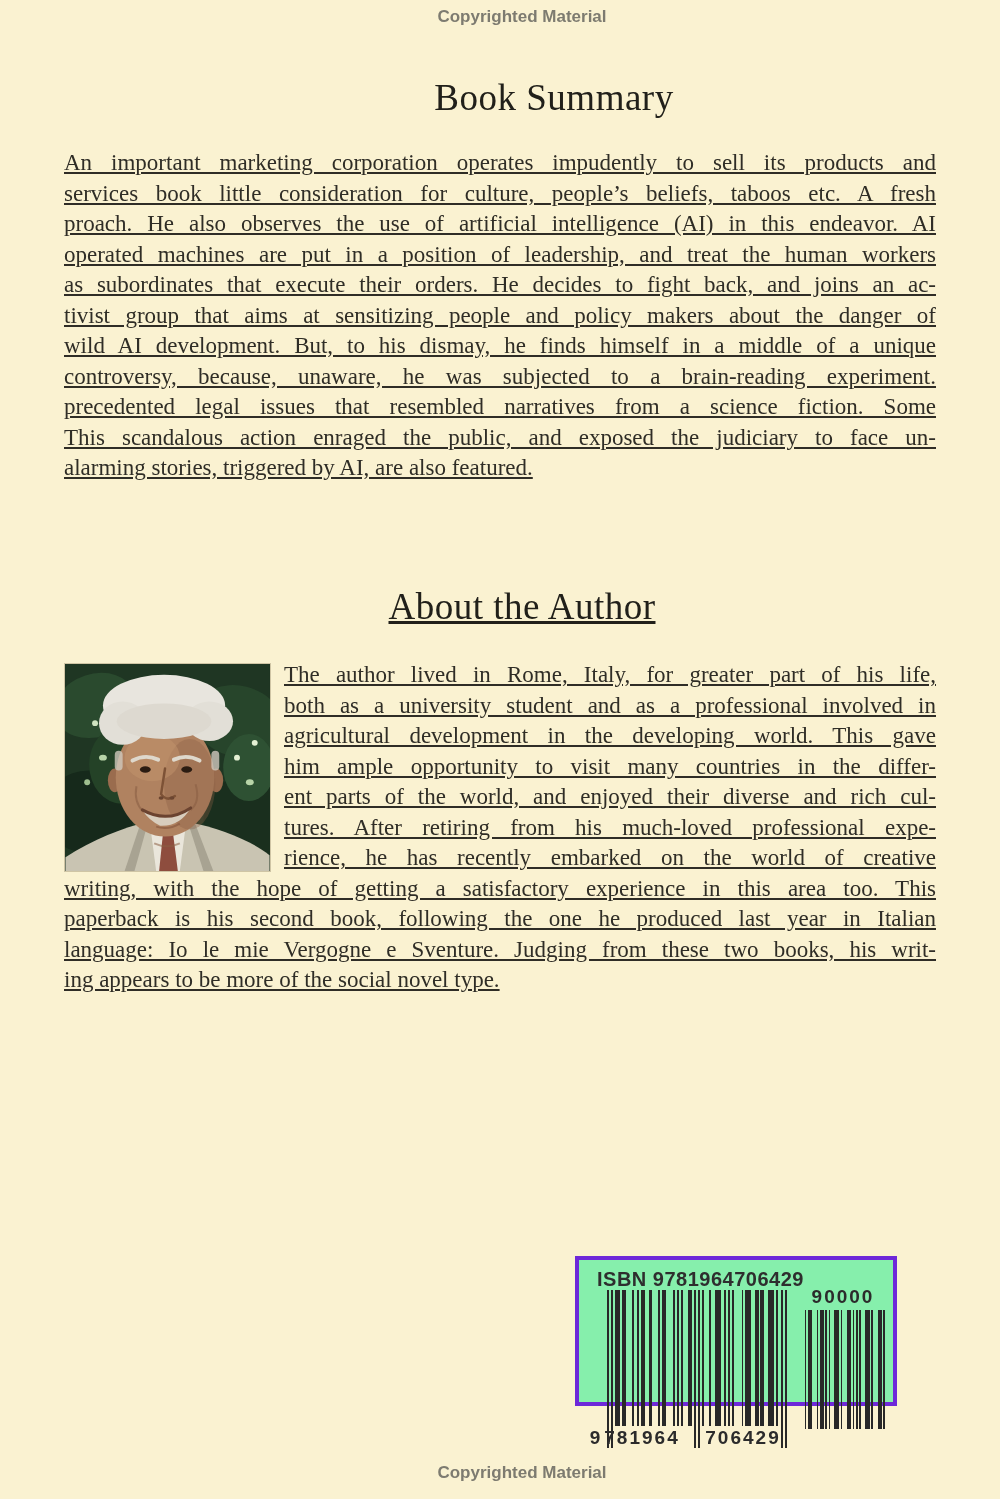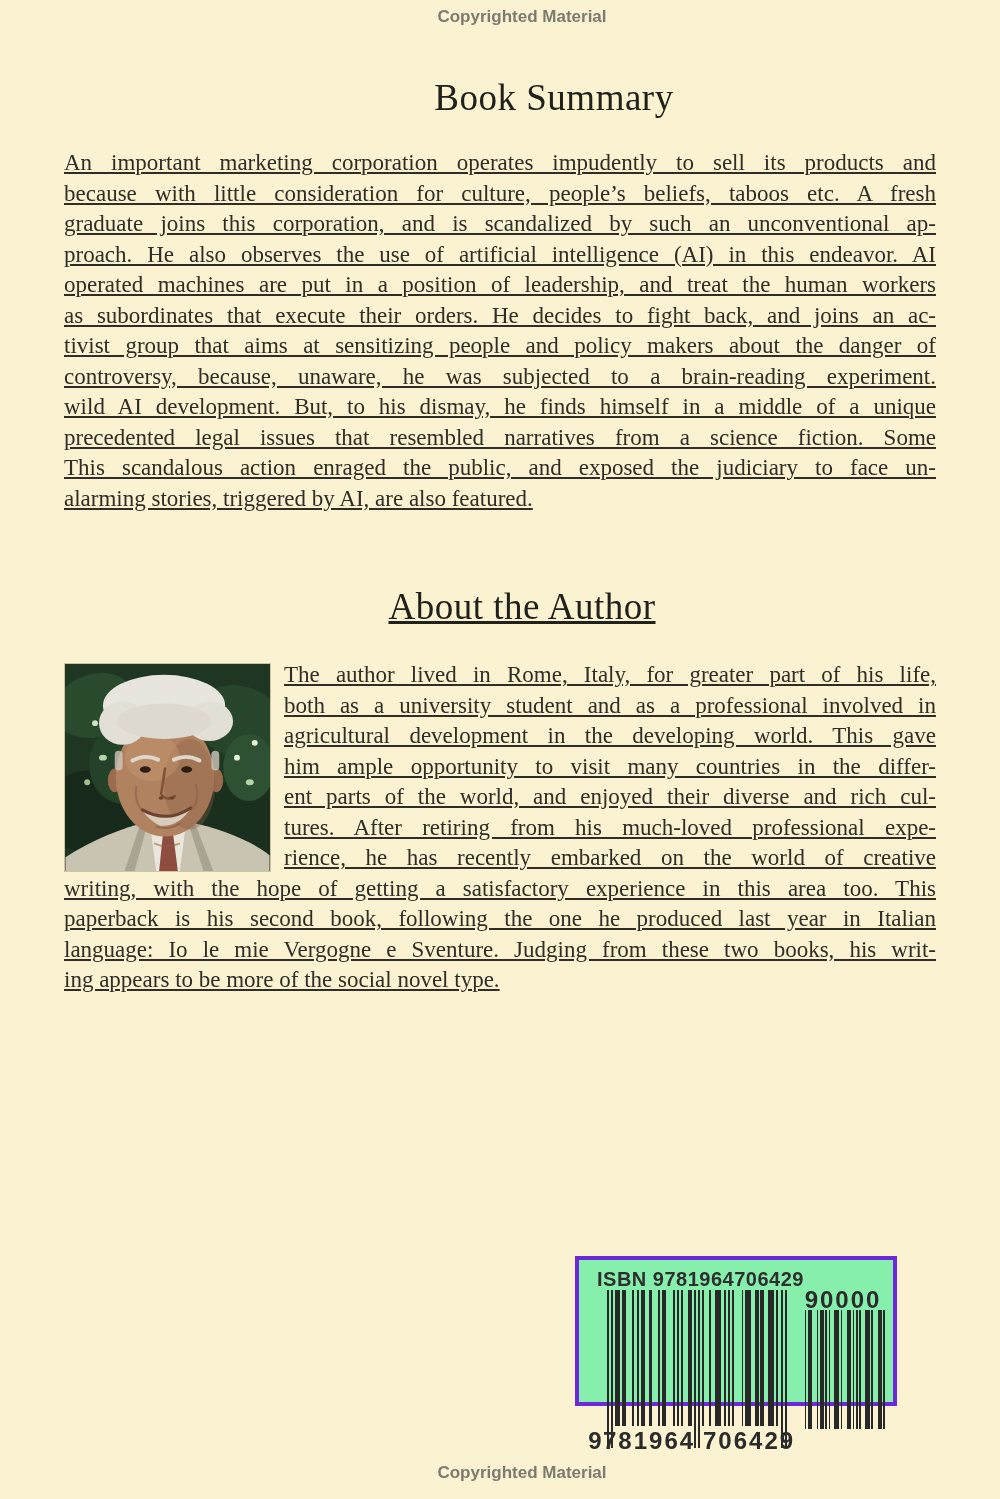--- a/index.html
+++ b/index.html
@@ -64,47 +64,46 @@
     font-weight:bold;font-size:20px;color:#2E2E2E;
     letter-spacing:0.5px;
   }
   .bc{position:absolute;}
   .bc svg{width:100%;height:100%;shape-rendering:crispEdges;display:block;}
   #main-bars{left:28px;top:30px;width:180px;height:158px;}
   #sup-bars{left:224px;top:50px;width:82px;height:119px;}
   .bc-digit{
     position:absolute;
     font-family:"Liberation Sans", sans-serif;
-    font-weight:bold;font-size:24px;color:#2B2B2B;
+    font-weight:bold;font-size:19px;color:#2B2B2B;
     letter-spacing:2px;text-align:center;
   }
   #digit-lead{left:6px;top:167px;width:20px;letter-spacing:0;}
   #digit-group1{left:24px;top:167px;width:78px;}
   #digit-group2{left:124px;top:167px;width:80px;}
   #price-code{left:220px;top:26px;width:88px;top:26px;}
 </style>
 </head>
 <body>
 
 <div class="page">
 
   <div class="copyright top">Copyrighted Material</div>
 
   <div class="h-serif" id="summary-title">Book Summary</div>
 
   <div class="text-block" id="summary-body">
       <div class="tline">An important marketing corporation operates impudently to sell its products and</div>
-      <div class="tline">because with little consideration for culture, people’s beliefs, taboos etc. A fresh</div>
-      <div class="tline">graduate joins this corporation, and is scandalized by such an unconventional ap-</div>
+      <div class="tline">services book little consideration for culture, people’s beliefs, taboos etc. A fresh</div>
       <div class="tline">proach. He also observes the use of artificial intelligence (AI) in this endeavor. AI</div>
       <div class="tline">operated machines are put in a position of leadership, and treat the human workers</div>
       <div class="tline">as subordinates that execute their orders. He decides to fight back, and joins an ac-</div>
       <div class="tline">tivist group that aims at sensitizing people and policy makers about the danger of</div>
+      <div class="tline">wild AI development. But, to his dismay, he finds himself in a middle of a unique</div>
       <div class="tline">controversy, because, unaware, he was subjected to a brain-reading experiment.</div>
-      <div class="tline">wild AI development. But, to his dismay, he finds himself in a middle of a unique</div>
       <div class="tline">precedented legal issues that resembled narratives from a science fiction. Some</div>
       <div class="tline">This scandalous action enraged the public, and exposed the judiciary to face un-</div>
       <div class="tline last-line">alarming stories, triggered by AI, are also featured.</div>
     </div>
 
   <div class="h-serif" id="about-title">About the Author</div>
 
   <div class="text-block" id="about-body">
     <div class="author-photo">
       <svg viewBox="0 0 207 210" xmlns="http://www.w3.org/2000/svg">

